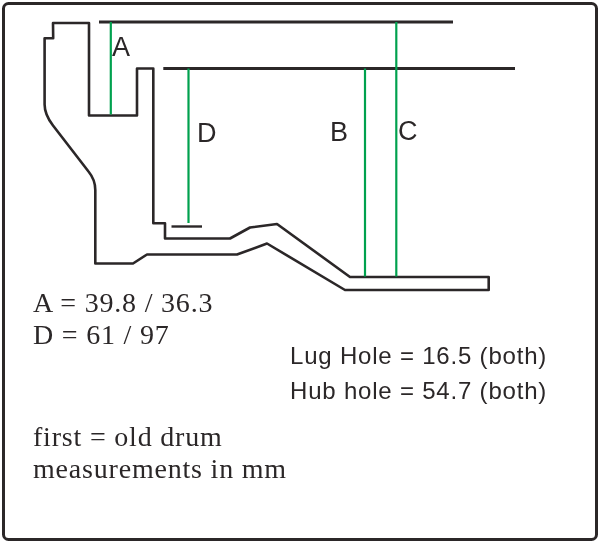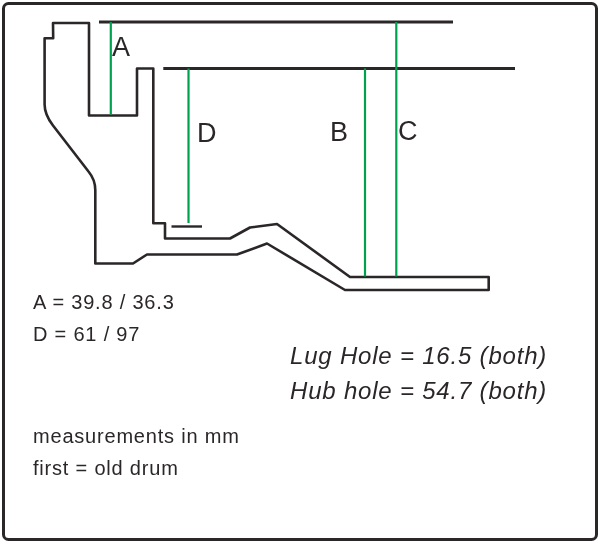--- a/index.html
+++ b/index.html
@@ -27,22 +27,23 @@
     position: absolute;
     white-space: nowrap;
     letter-spacing: 0.8px;
     color: #2b2728;
   }
   .dim-label {
     font-size: 27px;
     line-height: 27px;
   }
   .body-line {
-    font-size: 20px;
+    font-size: 28px;
     line-height: 31.5px;
+    font-family: Liberation Serif, serif;
   }
   .holes-line {
     font-size: 24px;
     line-height: 35px;
   }
 </style>
 </head>
 <body>
 
 <div id="stage">
@@ -72,23 +73,23 @@
   <div class="txt dim-label" style="left:112px; top:34px;">A</div>
   <div class="txt dim-label" style="left:197px; top:120px;">D</div>
   <div class="txt dim-label" style="left:330px; top:119px;">B</div>
   <div class="txt dim-label" style="left:398px; top:118px;">C</div>
 
   <div class="txt" style="left:33px; top:287px;">
     <div class="body-line">A = 39.8 / 36.3</div>
     <div class="body-line">D = 61 / 97</div>
   </div>
 
-  <div class="txt" style="left:290px; top:338px;font-style:italic;">
+  <div class="txt" style="left:290px; top:338px;">
     <div class="holes-line">Lug Hole = 16.5 (both)</div>
     <div class="holes-line">Hub hole = 54.7 (both)</div>
   </div>
 
   <div class="txt" style="left:33px; top:421px;">
+    <div class="body-line">first = old drum</div>
     <div class="body-line">measurements in mm</div>
-    <div class="body-line">first = old drum</div>
   </div>
 
 </div>
 
 </body></html>

